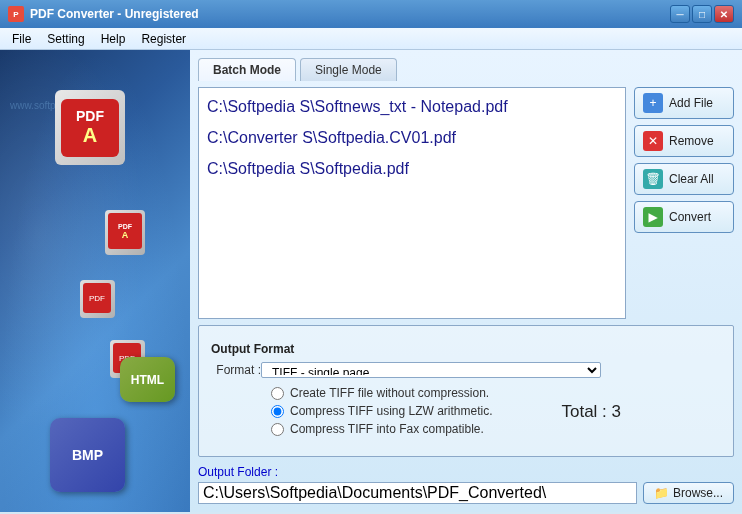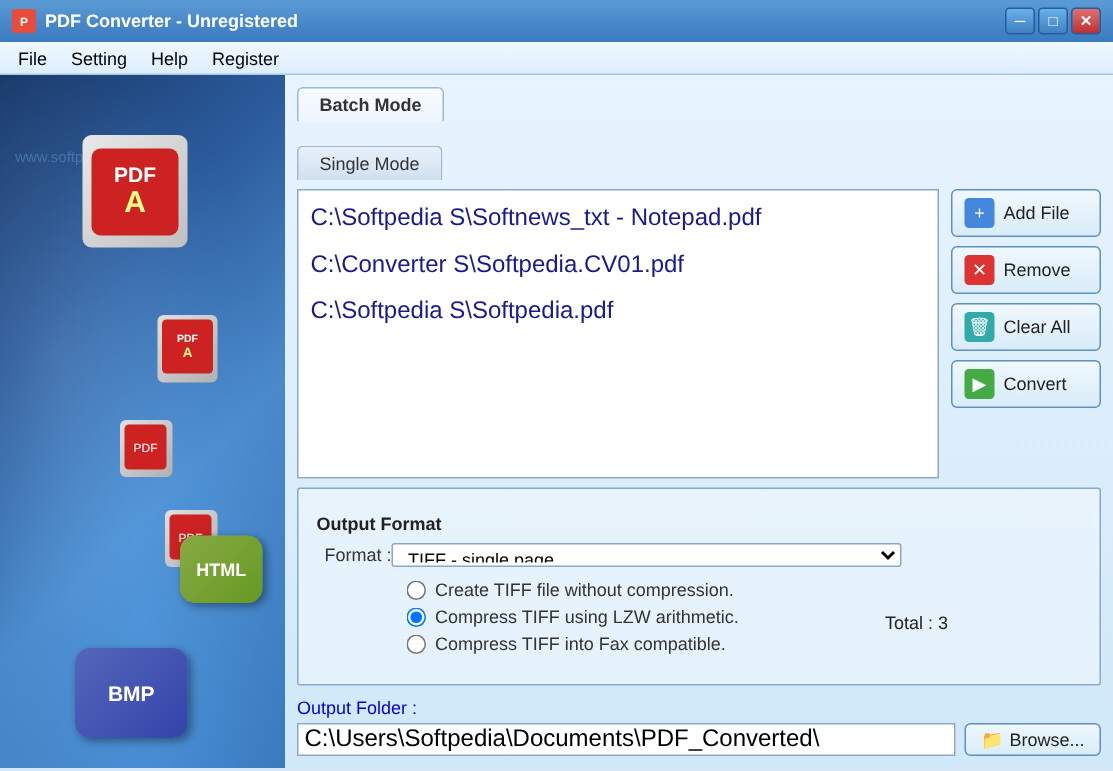--- a/index.html
+++ b/index.html
@@ -201,21 +201,21 @@
       justify-content: center;
       color: white;
       font-weight: 900;
       font-size: 12px;
       box-shadow: 2px 2px 6px rgba(0,0,0,0.4);
     }
 
     .bmp-icon {
       position: absolute;
       width: 75px;
-      height: 60px;
+      height: 74px;
       background: linear-gradient(135deg, #5566bb, #3344aa);
       border-radius: 10px;
       bottom: 20px;
       left: 50px;
       display: flex;
       align-items: center;
       justify-content: center;
       color: white;
       font-weight: 900;
       font-size: 14px;
@@ -228,23 +228,22 @@
       padding: 8px;
       background: linear-gradient(to bottom, #e8f4ff, #d0e8f8);
       display: flex;
       flex-direction: column;
       gap: 6px;
     }
 
     
     .tab-row {
       display: flex;
-      align-items: flex-start;
-      gap: 16px;
-      flex-direction: column;
+      align-items: center;
+      gap: 4px;
     }
     .tab {
       padding: 4px 14px;
       border: 1px solid #a0b8d0;
       border-bottom: none;
       border-radius: 4px 4px 0 0;
       background: linear-gradient(to bottom, #e8f0fa, #d0e0f0);
       font-size: 12px;
       cursor: pointer;
       color: #333;
@@ -517,16 +516,16 @@
         <div class="folder-input-row">
           <input type="text" class="folder-path-input" value="C:\Users\Softpedia\Documents\PDF_Converted\" style="">
           <button class="browse-btn">
             <span>📁</span>
             <span>Browse...</span>
           </button>
         </div>
       </div>
     </div>
 
-    <div style="position:absolute; right:110px; bottom:90px; font-size:12px; color:#222;">Total : 3</div>
+    <div style="position:absolute; right:121px; bottom:90px; font-size:17px; color:#222;">Total : 3</div>
 
   </div>
 </div>
 
 </body></html>

